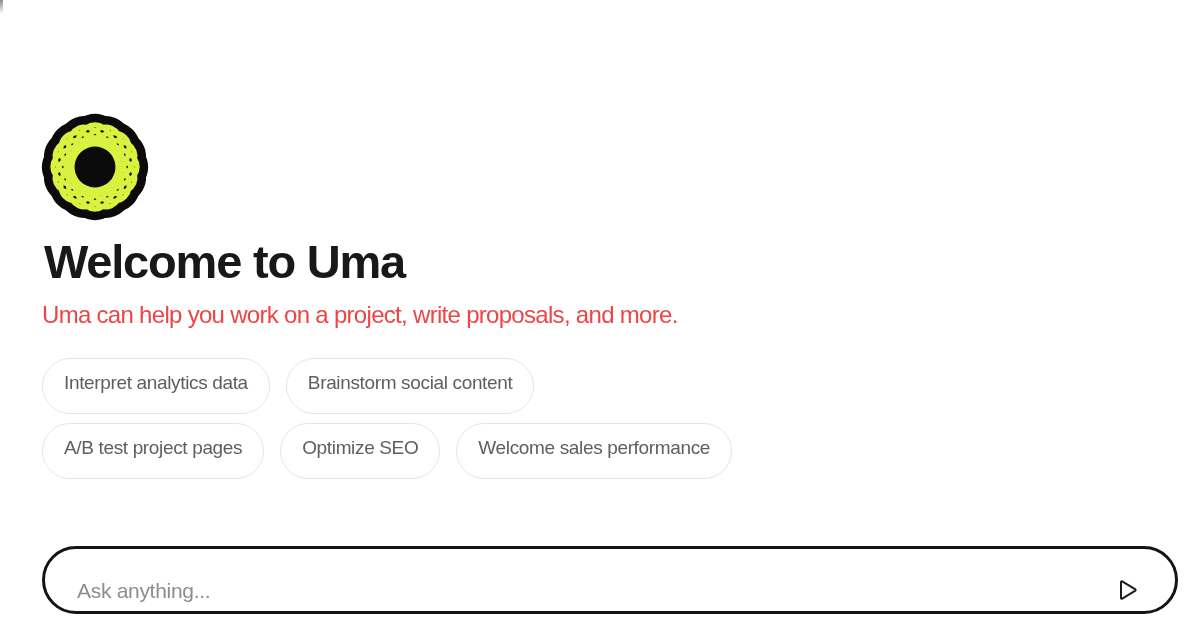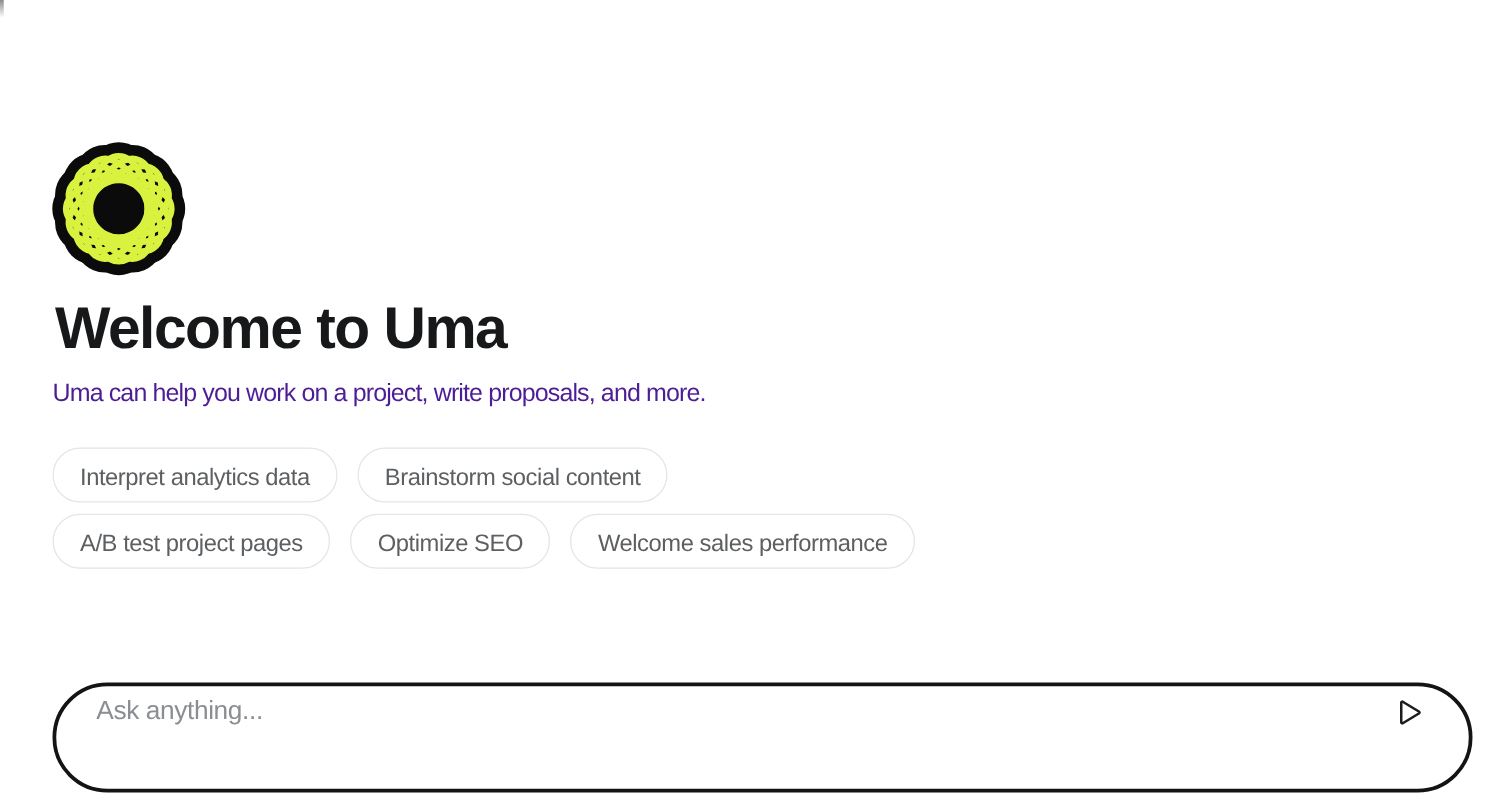--- a/index.html
+++ b/index.html
@@ -53,25 +53,25 @@
   .page-title {
     margin: 2px;
     font-size: 47px;
     line-height: 56px;
     font-weight: 700;
     letter-spacing: -1.2px;
     color: #17181a;
   }
   .page-subtitle {
     margin: 6px 0 0 0;
-    font-size: 20px;
+    font-size: 24px;
     line-height: 38px;
     font-weight: 400;
     letter-spacing: -0.7px;
-    color: #4c1d95;
+    color: #ef4444;
   }
 
   
   .suggestions {
     margin-top: 24px;
     display: flex;
     flex-direction: column;
     gap: 9px;
     align-items: flex-start;
   }
@@ -83,38 +83,38 @@
   }
   .chip {
     border: 1px solid #e4e5e6;
     border-radius: 999px;
     background: #ffffff;
     color: #5d6063;
     font-family: "Liberation Sans", sans-serif;
     font-size: 19px;
     line-height: 1;
     letter-spacing: -0.35px;
-    padding: 14px 21px 9px 21px;
+    padding: 14px 21px 21px 21px;
     white-space: nowrap;
     cursor: pointer;
   }
 
   
   .composer {
     position: absolute;
     left: 42px;
     top: 546px;
     width: 1136px;
-    height: 88px;
+    height: 68px;
     box-sizing: border-box;
     border: 3px solid #141414;
     border-radius: 999px;
     background: #ffffff;
     display: flex;
-    align-items: flex-start;
+    align-items: flex-end;
     padding: 0 26px 0 32px;
   }
   .composer-input {
     flex: 1 1 auto;
     border: none;
     outline: none;
     background: transparent;
     font-family: "Liberation Sans", sans-serif;
     font-size: 21px;
     letter-spacing: -0.3px;

